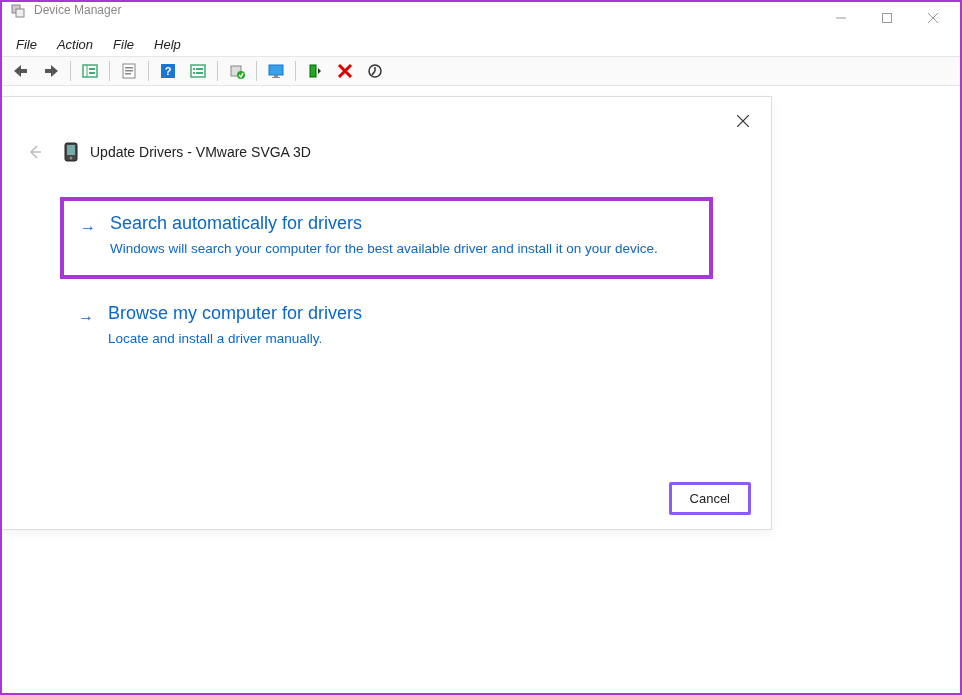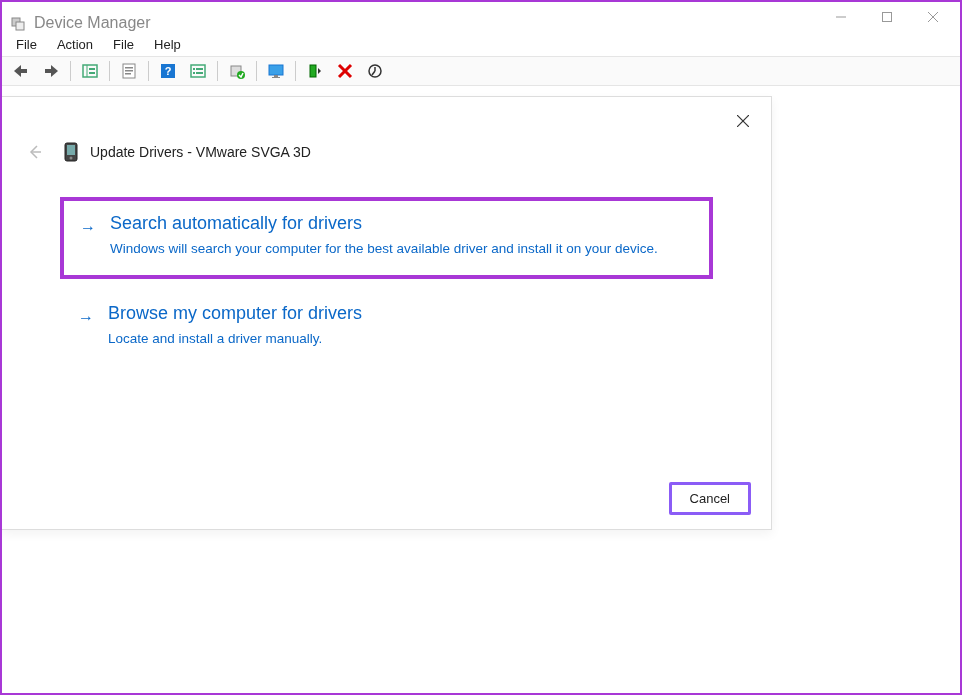--- a/index.html
+++ b/index.html
@@ -8,24 +8,24 @@
       font-size: 13px;
       background: #fff;
       width: 962px;
       height: 695px;
       position: relative;
       border: 2px solid #a838d6;
     }
     .titlebar {
       height: 30px;
       display: flex;
-      align-items: flex-end;
+      align-items: flex-start;
       padding: 1px 4px 0 8px;
       color: #888;
-      font-size: 16px;
+      font-size: 12px;
     }
     .titlebar .app-icon {
       width: 16px; height: 16px;
       margin-right: 8px;
       display: inline-flex;
       align-items: center; justify-content: center;
     }
     .titlebar .spacer { flex: 1; }
     .win-controls { display: flex; }
     .win-btn {
@@ -33,20 +33,21 @@
       display: flex; align-items: center; justify-content: center;
       color: #999;
     }
     .menubar {
       height: 24px;
       display: flex;
       align-items: center;
       padding: 0 4px;
       font-size: 13px;
       color: #222;
+      font-style: italic;
     }
     .menubar .menu-item { padding: 2px 10px; }
     .toolbar {
       height: 30px;
       display: flex;
       align-items: center;
       padding: 2px 4px;
       gap: 0;
       border-top: 1px solid #e5e5e5;
       border-bottom: 1px solid #e5e5e5;

